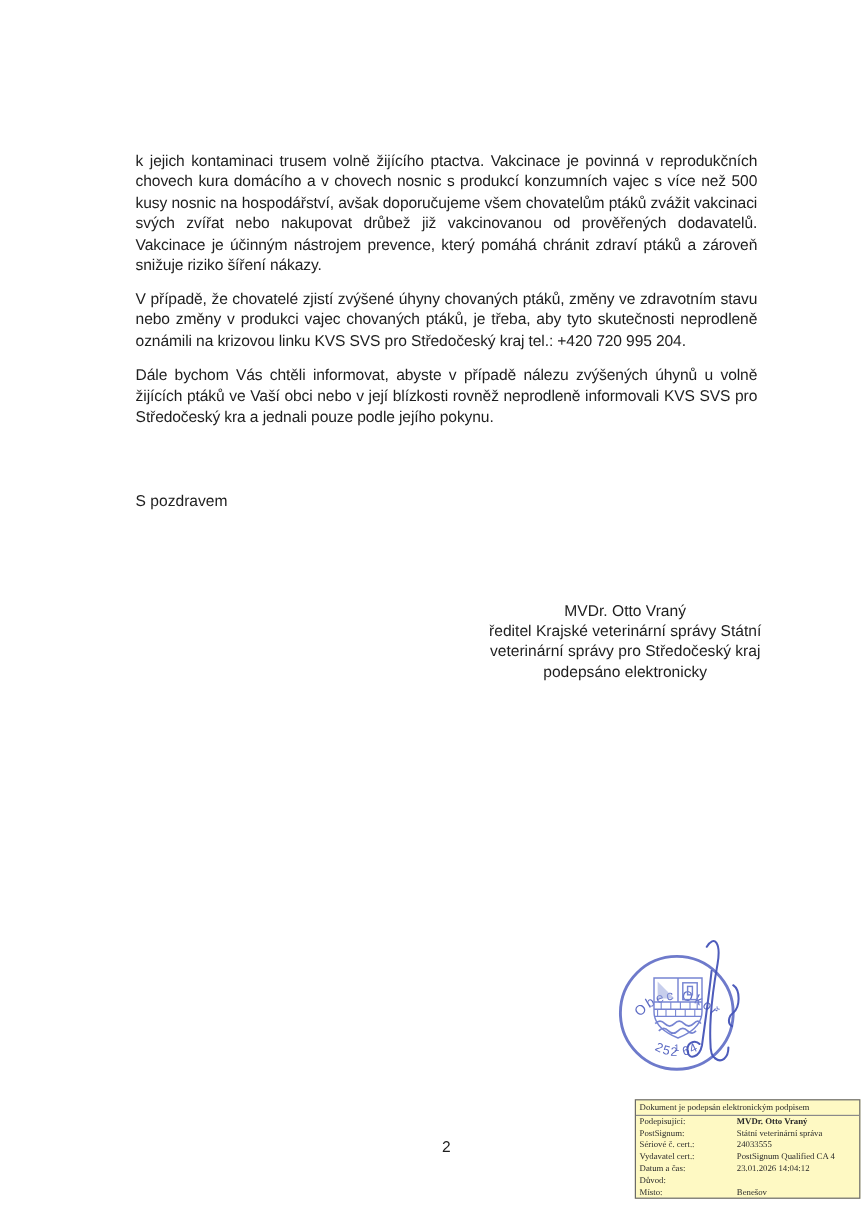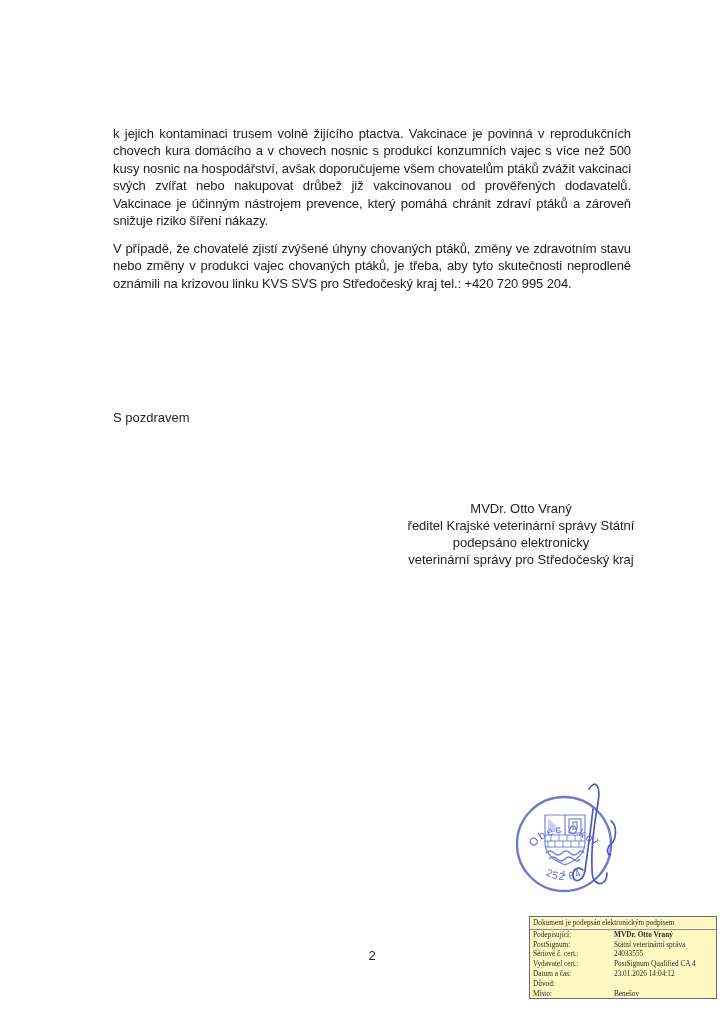--- a/index.html
+++ b/index.html
@@ -24,28 +24,29 @@
   .sig-row .val{flex:1;}
   .sig-row .val.bold{font-weight:bold;}
 </style>
 </head>
 <body>
 
 <div class="page">
 
   <p class="para" id="para1">k jejich kontaminaci trusem volně žijícího ptactva. Vakcinace je povinná v reprodukčních chovech kura domácího a v chovech nosnic s produkcí konzumních vajec s více než 500 kusy nosnic na hospodářství, avšak doporučujeme všem chovatelům ptáků zvážit vakcinaci svých zvířat nebo nakupovat drůbež již vakcinovanou od prověřených dodavatelů. Vakcinace je účinným nástrojem prevence, který pomáhá chránit zdraví ptáků a zároveň snižuje riziko šíření nákazy.</p>
   <p class="para" id="para2">V případě, že chovatelé zjistí zvýšené úhyny chovaných ptáků, změny ve zdravotním stavu nebo změny v produkci vajec chovaných ptáků, je třeba, aby tyto skutečnosti neprodleně oznámili na krizovou linku KVS SVS pro Středočeský kraj tel.: +420 720 995 204.</p>
+  <p class="para" id="para3">Dále bychom Vás chtěli informovat, abyste v případě nálezu zvýšených úhynů u volně žijících ptáků ve Vaší obci nebo v její blízkosti rovněž neprodleně informovali KVS SVS pro Středočeský kra a jednali pouze podle jejího pokynu.</p>
 
   <div class="closing">S pozdravem</div>
 
   <div class="sigblock">
     <div>MVDr. Otto Vraný</div>
     <div>ředitel Krajské veterinární správy Státní</div>
+    <div>veterinární správy pro Středočeský kraj</div>
     <div>podepsáno elektronicky</div>
-    <div>veterinární správy pro Středočeský kraj</div>
   </div>
 
   <svg class="stamp-svg" viewBox="0 0 142 128" xmlns="http://www.w3.org/2000/svg">
     <g opacity="0.88">
 
       <circle cx="61" cy="63" r="47" fill="none" stroke="#5a68c4" stroke-width="2.4"></circle>
 
       <defs>
         <path id="arcTop" d="M 25 76 A 39 39 0 0 1 97 76"></path>
         <path id="arcBottom" d="M 25 63 A 36 36 0 0 0 97 63"></path>

